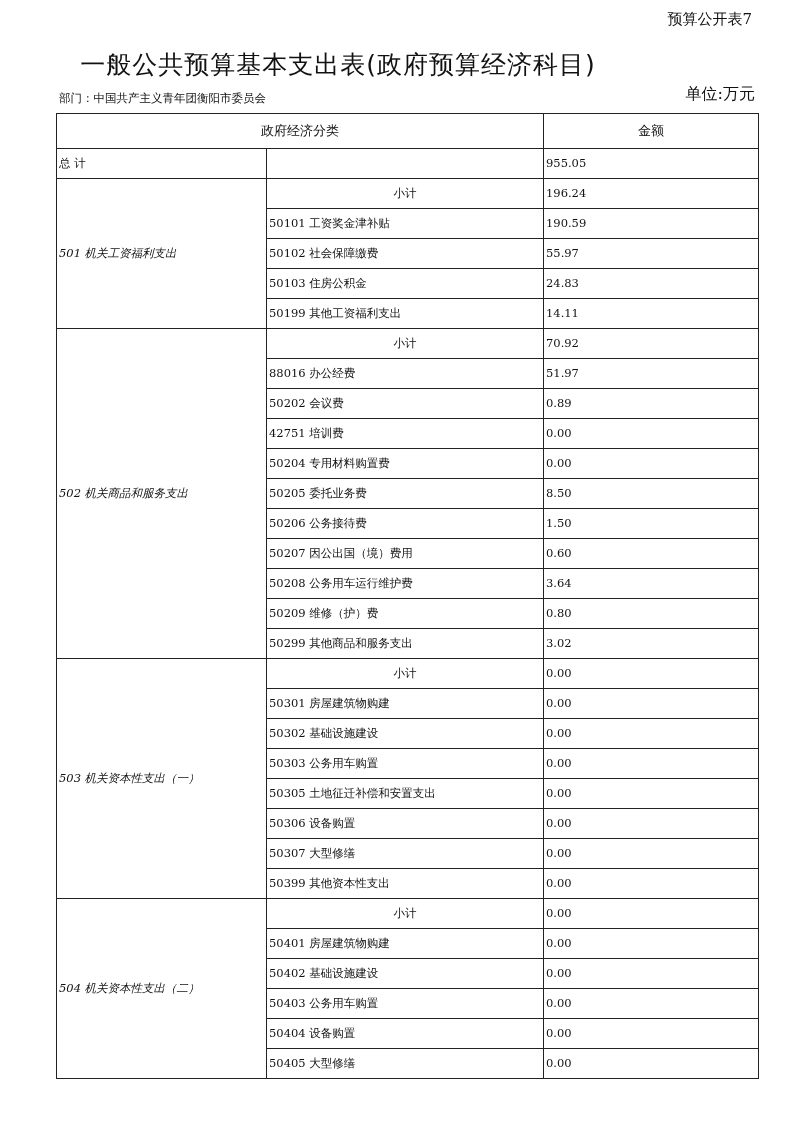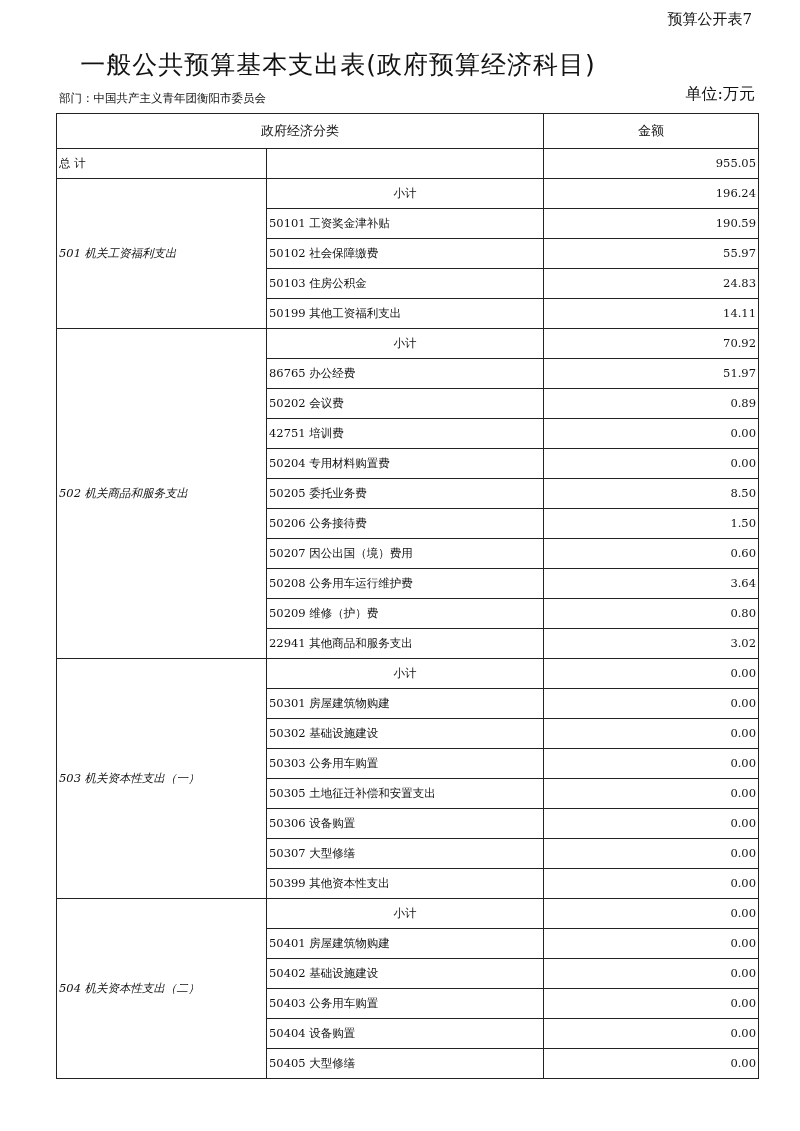--- a/index.html
+++ b/index.html
@@ -10,21 +10,21 @@
            font-size: 25px; font-family: "DejaVu Sans", "Liberation Sans", sans-serif; letter-spacing: 1px; }
   .dept { position: absolute; top: 91px; left: 59px; font-size: 11.5px; }
   .unit { position: absolute; top: 84px; right: 45px; font-size: 16px; }
   table.budget { position: absolute; top: 113px; left: 56px; border-collapse: collapse;
                  table-layout: fixed; width: 702px; font-size: 11.5px; }
   table.budget td { border: 1px solid #222; padding: 0 2px; height: 29px; line-height: 29px;
                     white-space: nowrap; overflow: hidden; }
   table.budget tr.head td { height: 34px; line-height: 34px; text-align: center; font-size: 13px; }
   td.cat { vertical-align: middle; font-style: italic; }
   td.sub-label { text-align: center; }
-  td.amt { text-align: right; padding-right: 2px; }
+  td.amt { text-align: left; padding-right: 2px; }
   table.budget { border: 1.5px solid #111; }
 </style>
 </head>
 <body>
 
 <div class="form-no">预算公开表7</div>
 <div class="title">一般公共预算基本支出表(政府预算经济科目)</div>
 <div class="dept">部门：中国共产主义青年团衡阳市委员会</div>
 <div class="unit">单位:万元</div>
 
@@ -64,21 +64,21 @@
       <tr>
         <td>50199 其他工资福利支出</td>
         <td class="amt">14.11</td>
       </tr>
       <tr>
         <td class="cat" rowspan="11">502 机关商品和服务支出</td>
         <td class="sub-label">小计</td>
         <td class="amt">70.92</td>
       </tr>
       <tr>
-        <td>86765 办公经费</td>
+        <td>88016 办公经费</td>
         <td class="amt">51.97</td>
       </tr>
       <tr>
         <td>50202 会议费</td>
         <td class="amt">0.89</td>
       </tr>
       <tr>
         <td>42751 培训费</td>
         <td class="amt">0.00</td>
       </tr>
@@ -100,21 +100,21 @@
       </tr>
       <tr>
         <td>50208 公务用车运行维护费</td>
         <td class="amt">3.64</td>
       </tr>
       <tr>
         <td>50209 维修（护）费</td>
         <td class="amt">0.80</td>
       </tr>
       <tr>
-        <td>22941 其他商品和服务支出</td>
+        <td>50299 其他商品和服务支出</td>
         <td class="amt">3.02</td>
       </tr>
       <tr>
         <td class="cat" rowspan="8">503 机关资本性支出（一）</td>
         <td class="sub-label">小计</td>
         <td class="amt">0.00</td>
       </tr>
       <tr>
         <td>50301 房屋建筑物购建</td>
         <td class="amt">0.00</td>

